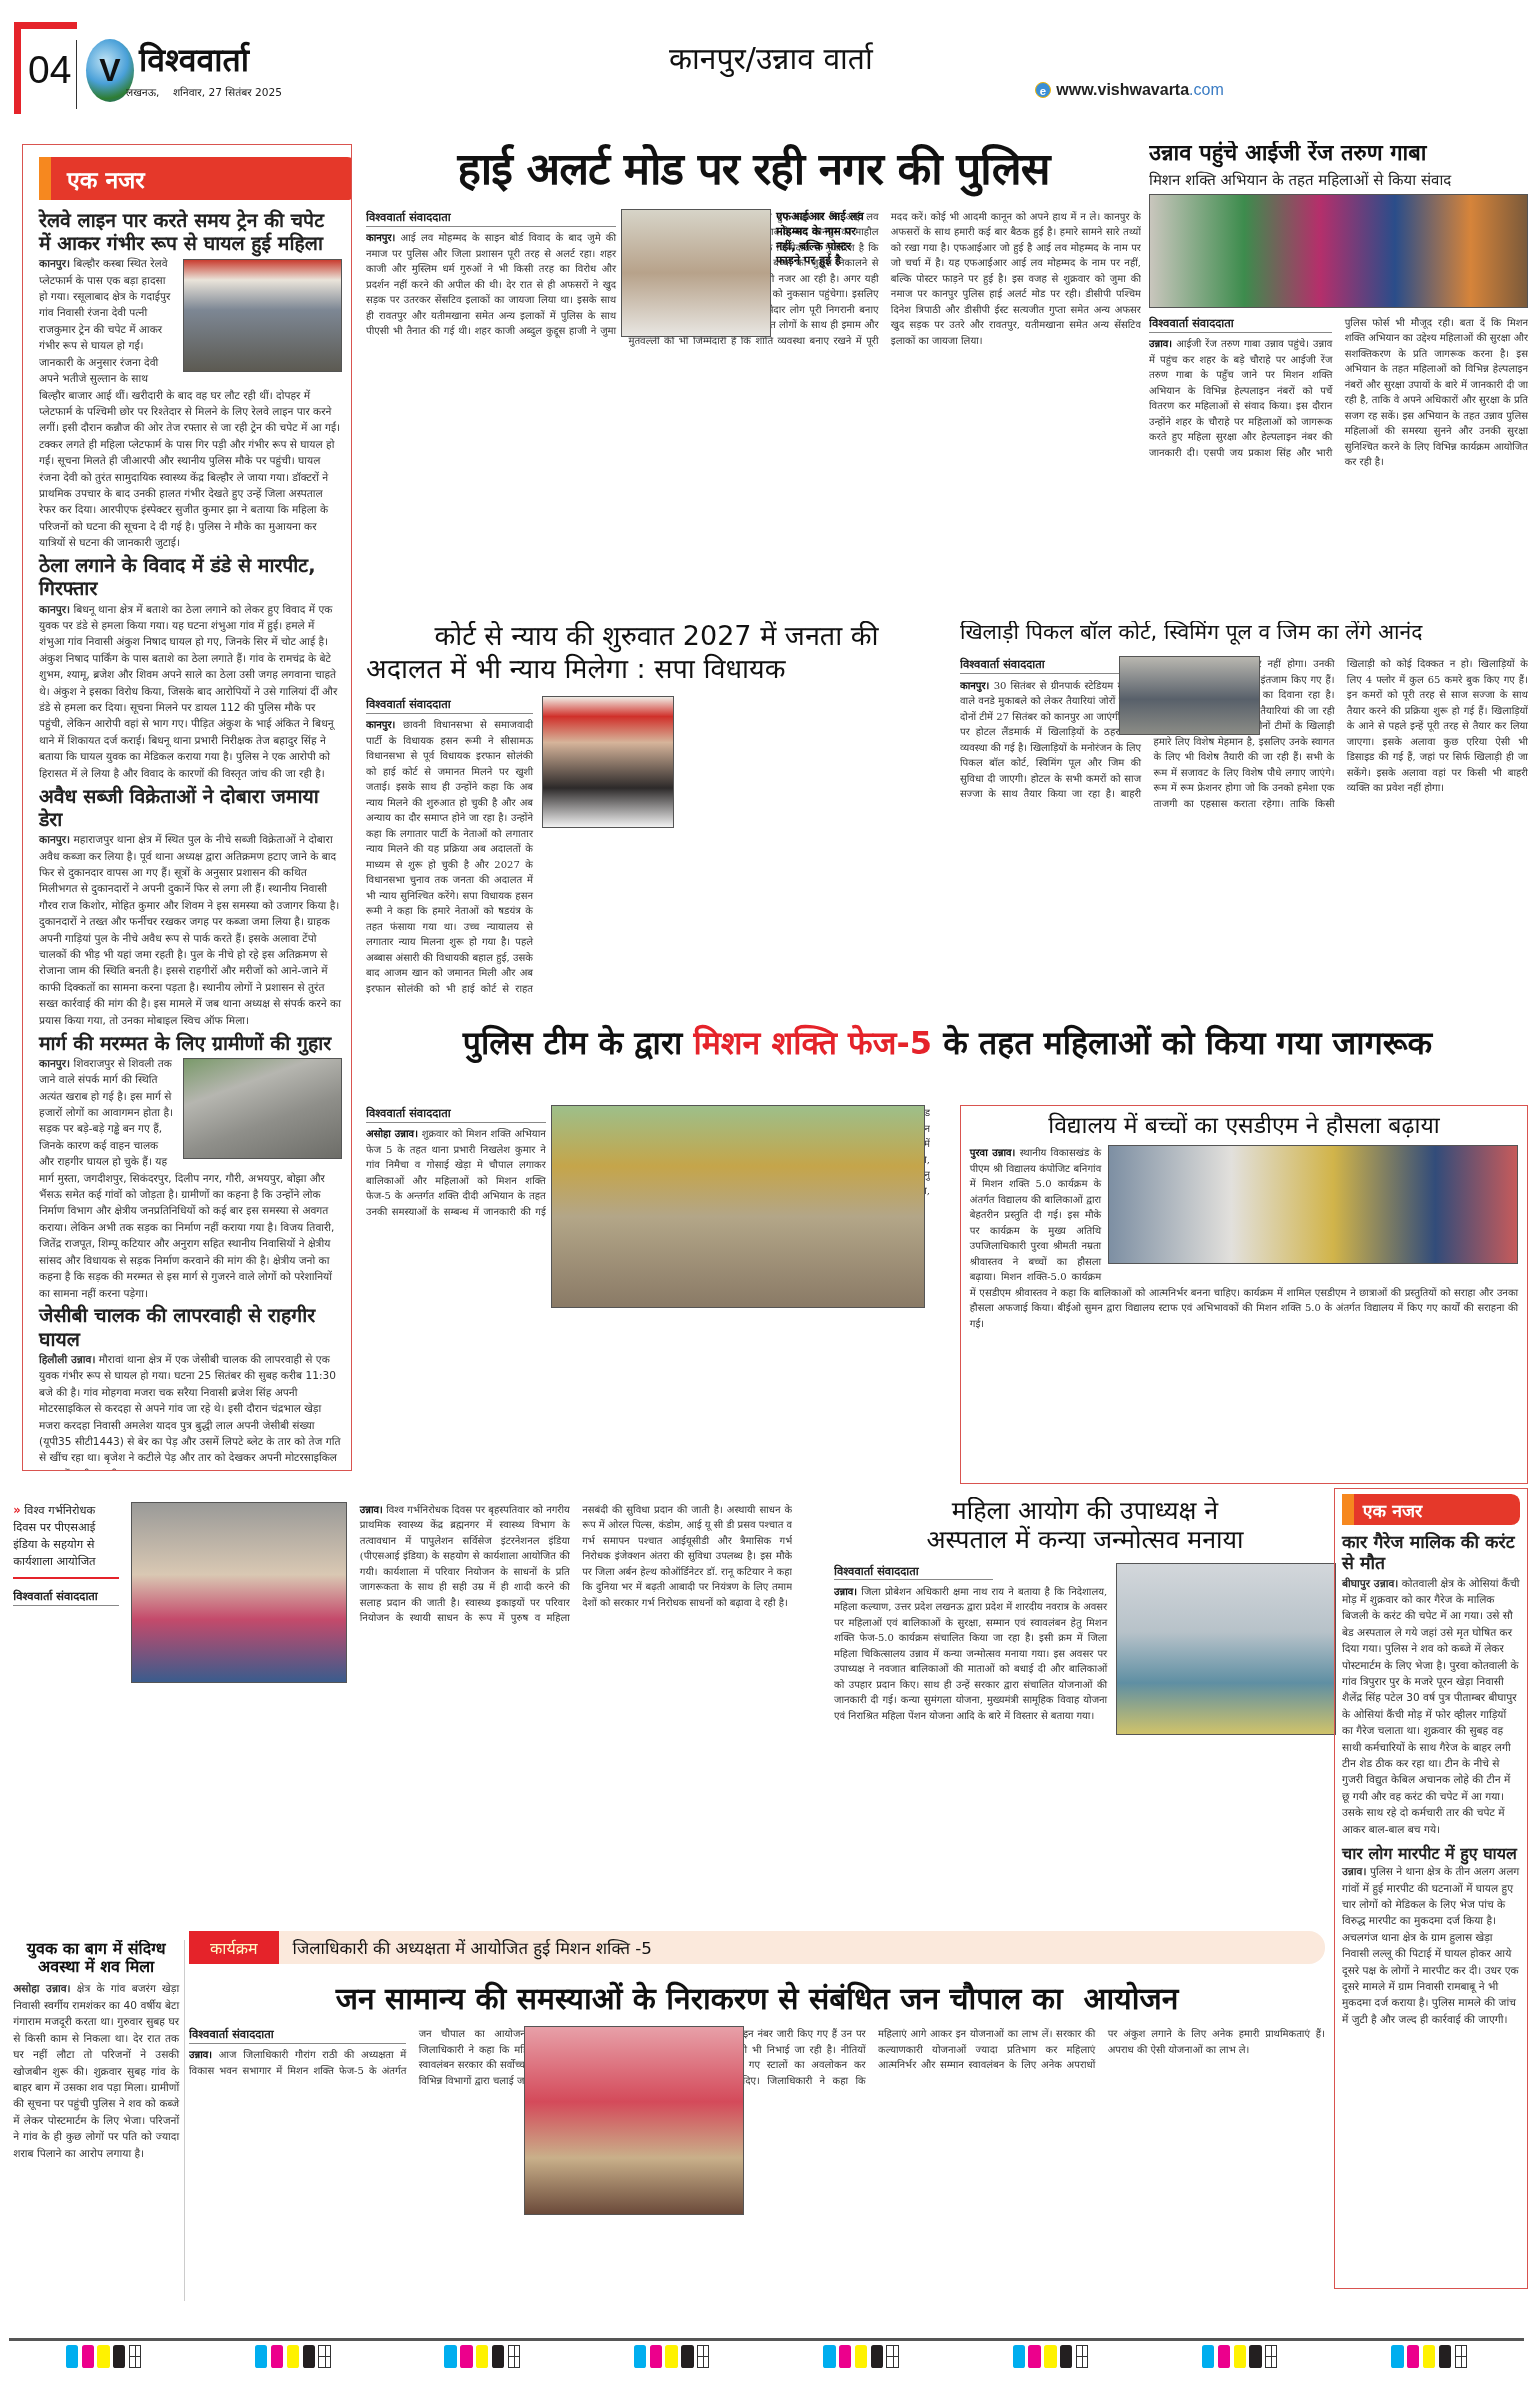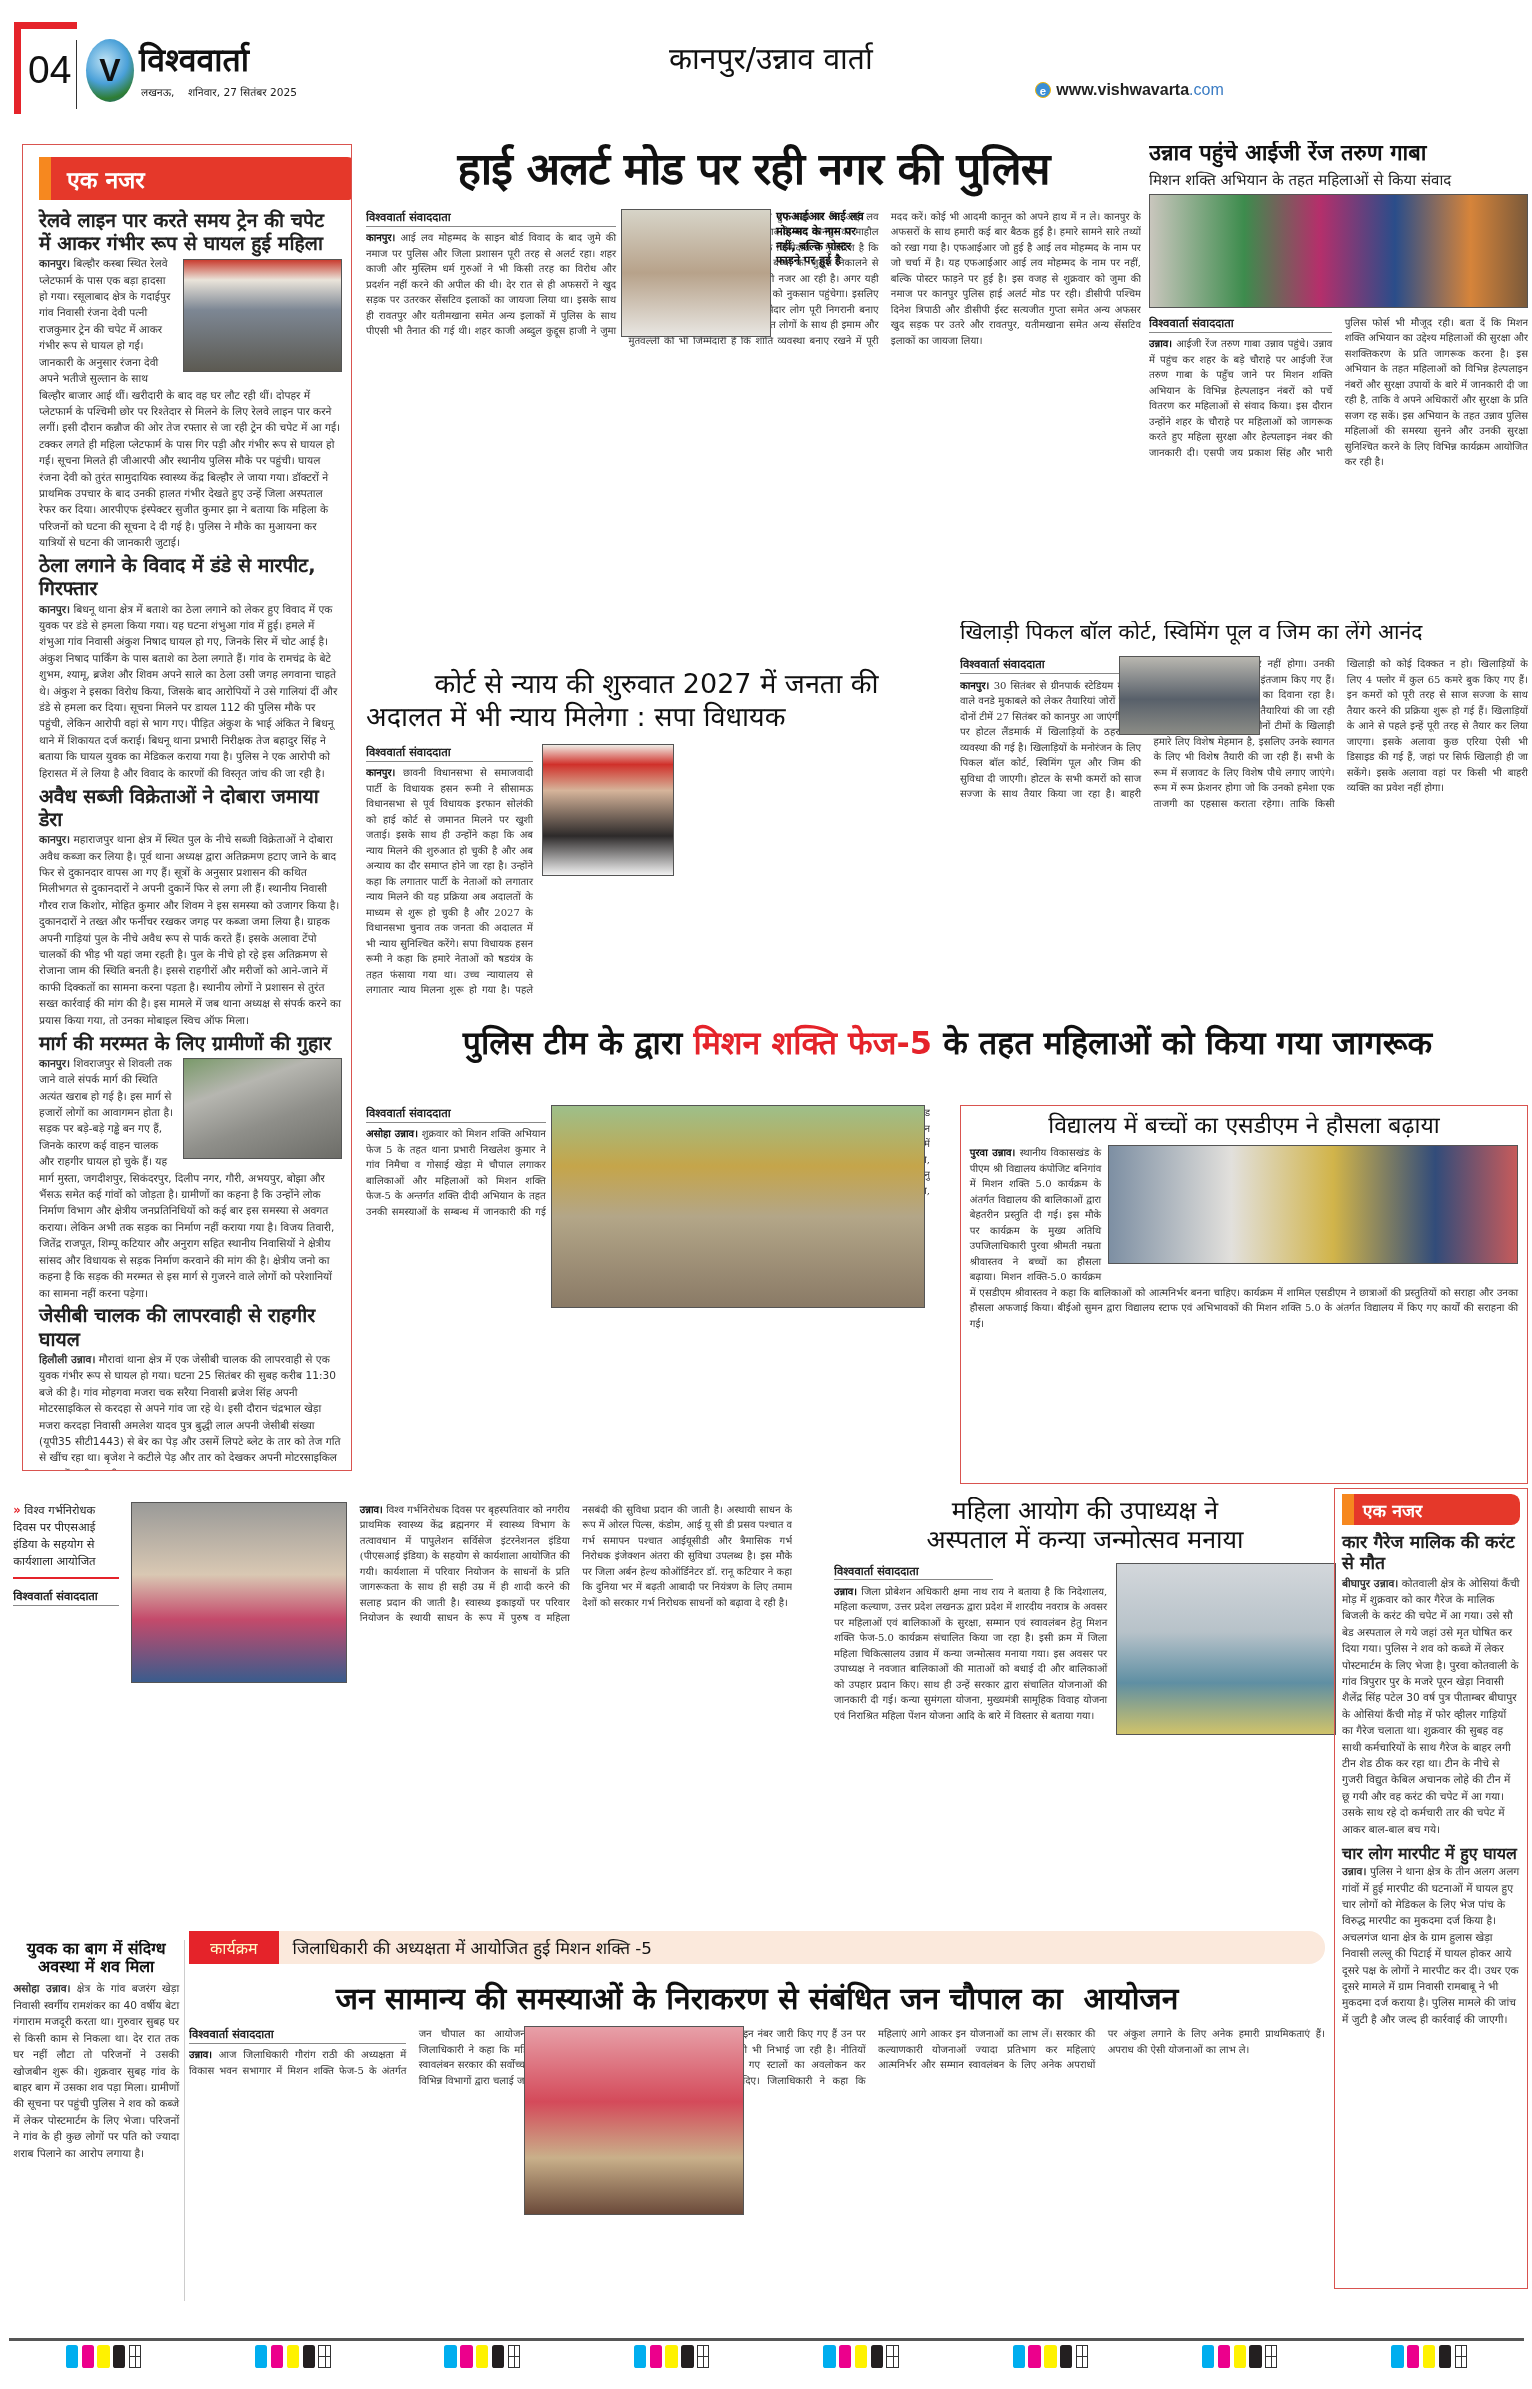--- a/index.html
+++ b/index.html
@@ -28,21 +28,21 @@
 
 <div class="abs" style="left:0;top:0;width:1532px;height:114px;">
   <div class="abs" style="left:14px;top:22px;width:63px;height:92px;border-left:7px solid #e5232a;border-top:7px solid #e5232a;">
     <span style="position:absolute;left:7px;top:19.4px;font-size:39px;font-weight:normal;color:#111;font-family:'Liberation Sans',sans-serif;">04</span>
   </div>
   <div class="abs" style="left:76px;top:40px;width:0.9px;height:69px;background:#333;"></div>
   <div class="abs" style="left:86px;top:39px;width:48px;height:63px;border-radius:50%;background:radial-gradient(circle at 40% 35%, #bfe3f5 0%, #4aa0d8 45%, #2e7d32 75%, #1f5fa8 100%);display:flex;align-items:center;justify-content:center;">
     <span style="font-size:32px;font-weight:bold;color:#111;font-family:'Liberation Sans',sans-serif;">V</span>
   </div>
   <div class="abs" style="left:139px;top:37px;font-size:32px;font-weight:bold;color:#111;">विश्ववार्ता</div>
-  <div class="abs" style="left:141px;top:85px;font-size:10.6px;color:#222;white-space:pre;">लखनऊ,    शनिवार, 27 सितंबर 2025</div>
+  <div class="abs" style="left:126px;top:85px;font-size:10.6px;color:#222;white-space:pre;">लखनऊ,    शनिवार, 27 सितंबर 2025</div>
   <div class="abs" style="left:669px;top:37px;font-size:30px;color:#111;">कानपुर/उन्नाव वार्ता</div>
   <div class="abs" style="left:1035px;top:81px;font-size:16px;font-weight:bold;color:#222;font-family:'Liberation Sans',sans-serif;">
     <span style="display:inline-block;width:16px;height:16px;border-radius:50%;background:#3a8fd6;color:#fff;font-size:11.4px;text-align:center;line-height:16px;margin-right:5.3px;border:1.8px solid #f0b400;">e</span><span>www.vishwavarta</span><span style="color:#3a7cc4;font-weight:normal;">.com</span>
   </div>
 </div>
 
 <div class="abs redbox" style="left:22px;top:144px;width:330px;height:1327px;padding:12.3px 8.8px 8.8px 16px;overflow:hidden;">
   <div class="eknajar" style="width:317px;">एक नजर</div>
 
   <div style="margin-top:8.8px;">
@@ -89,21 +89,21 @@
   <div class="hl" style="font-size:22px;">उन्नाव पहुंचे आईजी रेंज तरुण गाबा</div>
   <div style="font-size:15px;margin-top:3.5px;color:#222;">मिशन शक्ति अभियान के तहत महिलाओं से किया संवाद</div>
   <div class="photo" style="margin-top:5.3px;width:379px;height:114px;background:linear-gradient(90deg,#c9c6bd 0%,#3d8c4d 25%,#b52f6b 45%,#2a4d8a 65%,#d6843a 85%,#7b5a3a 100%);"></div>
   <div class="cols2" style="margin-top:7px;">
     <div class="byline">विश्ववार्ता संवाददाता</div>
     <div class="body-text"><b class="dateline">उन्नाव।</b> <span>आईजी रेंज तरुण गाबा उन्नाव पहुंचे। उन्नाव में पहुंच कर शहर के बड़े चौराहे पर आईजी रेंज तरुण गाबा के पहुँच जाने पर मिशन शक्ति अभियान के विभिन्न हेल्पलाइन नंबरों को पर्चे वितरण कर महिलाओं से संवाद किया। इस दौरान उन्होंने शहर के चौराहे पर महिलाओं को जागरूक करते हुए महिला सुरक्षा और हेल्पलाइन नंबर की जानकारी दी। एसपी जय प्रकाश सिंह और भारी पुलिस फोर्स भी मौजूद रही। बता दें कि मिशन शक्ति अभियान का उद्देश्य महिलाओं की सुरक्षा और सशक्तिकरण के प्रति जागरूक करना है। इस अभियान के तहत महिलाओं को विभिन्न हेल्पलाइन नंबरों और सुरक्षा उपायों के बारे में जानकारी दी जा रही है, ताकि वे अपने अधिकारों और सुरक्षा के प्रति सजग रह सकें। इस अभियान के तहत उन्नाव पुलिस महिलाओं की समस्या सुनने और उनकी सुरक्षा सुनिश्चित करने के लिए विभिन्न कार्यक्रम आयोजित कर रही है।</span></div>
   </div>
 </div>
 
 <div class="abs" style="left:366px;top:621px;width:581px;height:374px;overflow:hidden;">
-  <div class="hl" style="font-size:27px;text-align:center;font-weight:normal;margin-top:48px;">कोर्ट से न्याय की शुरुवात 2027 में जनता की</div>
+  <div class="hl" style="font-size:27px;text-align:center;font-weight:normal;">कोर्ट से न्याय की शुरुवात 2027 में जनता की</div>
   <div class="hl" style="font-size:27px;text-align:left;font-weight:normal;margin-top:3.5px;">अदालत में भी न्याय मिलेगा : सपा विधायक</div>
   <div style="position:relative;margin-top:12.3px;">
     <div class="photo" style="position:absolute;left:176px;top:0;width:132px;height:132px;background:linear-gradient(180deg,#f0ede6 0%,#d0302a 15%,#d6b49a 35%,#2d2a2a 70%,#f2f2f2 100%);"></div>
     <div style="display:flex;gap:12.3px;">
       <div style="width:167px;">
         <div class="byline">विश्ववार्ता संवाददाता</div>
         <div class="body-text"><b class="dateline">कानपुर।</b> <span>छावनी विधानसभा से समाजवादी पार्टी के विधायक हसन रूमी ने सीसामऊ विधानसभा से पूर्व विधायक इरफान सोलंकी को हाई कोर्ट से जमानत मिलने पर खुशी जताई। इसके साथ ही उन्होंने कहा कि अब न्याय मिलने की शुरुआत हो चुकी है और अब अन्याय का दौर समाप्त होने जा रहा है। उन्होंने कहा कि लगातार पार्टी के नेताओं को लगातार न्याय मिलने की यह प्रक्रिया अब अदालतों के माध्यम से शुरू हो चुकी है और 2027 के विधानसभा चुनाव तक जनता की अदालत में भी न्याय सुनिश्चित करेंगे। सपा विधायक हसन रूमी ने कहा कि हमारे नेताओं को षडयंत्र के तहत फंसाया गया था। उच्च न्यायालय से लगातार न्याय मिलना शुरू हो गया है। पहले अब्बास अंसारी की विधायकी बहाल हुई, उसके बाद आजम खान को जमानत मिली और अब इरफान सोलंकी को भी हाई कोर्ट से राहत मिली है। उन्होंने आगे कहा कि इस फैसले के बाद पार्टी के नेताओं पर अन्याय और विवादों को भी अब विराम लग गया है। उन्होंने विश्वास जताया कि अब सपा के नेताओं को उनका अधिकार और सम्मान मिलेगा। इन फैसलों से पार्टी के नेताओं और समर्थकों में विश्वास और हौसला बढ़ा है। इरफान सोलंकी और उनकी पत्नी हमारी पार्टी के नेता हैं।</span></div>
       </div>
       <div style="width:123px;"></div>
     </div>

